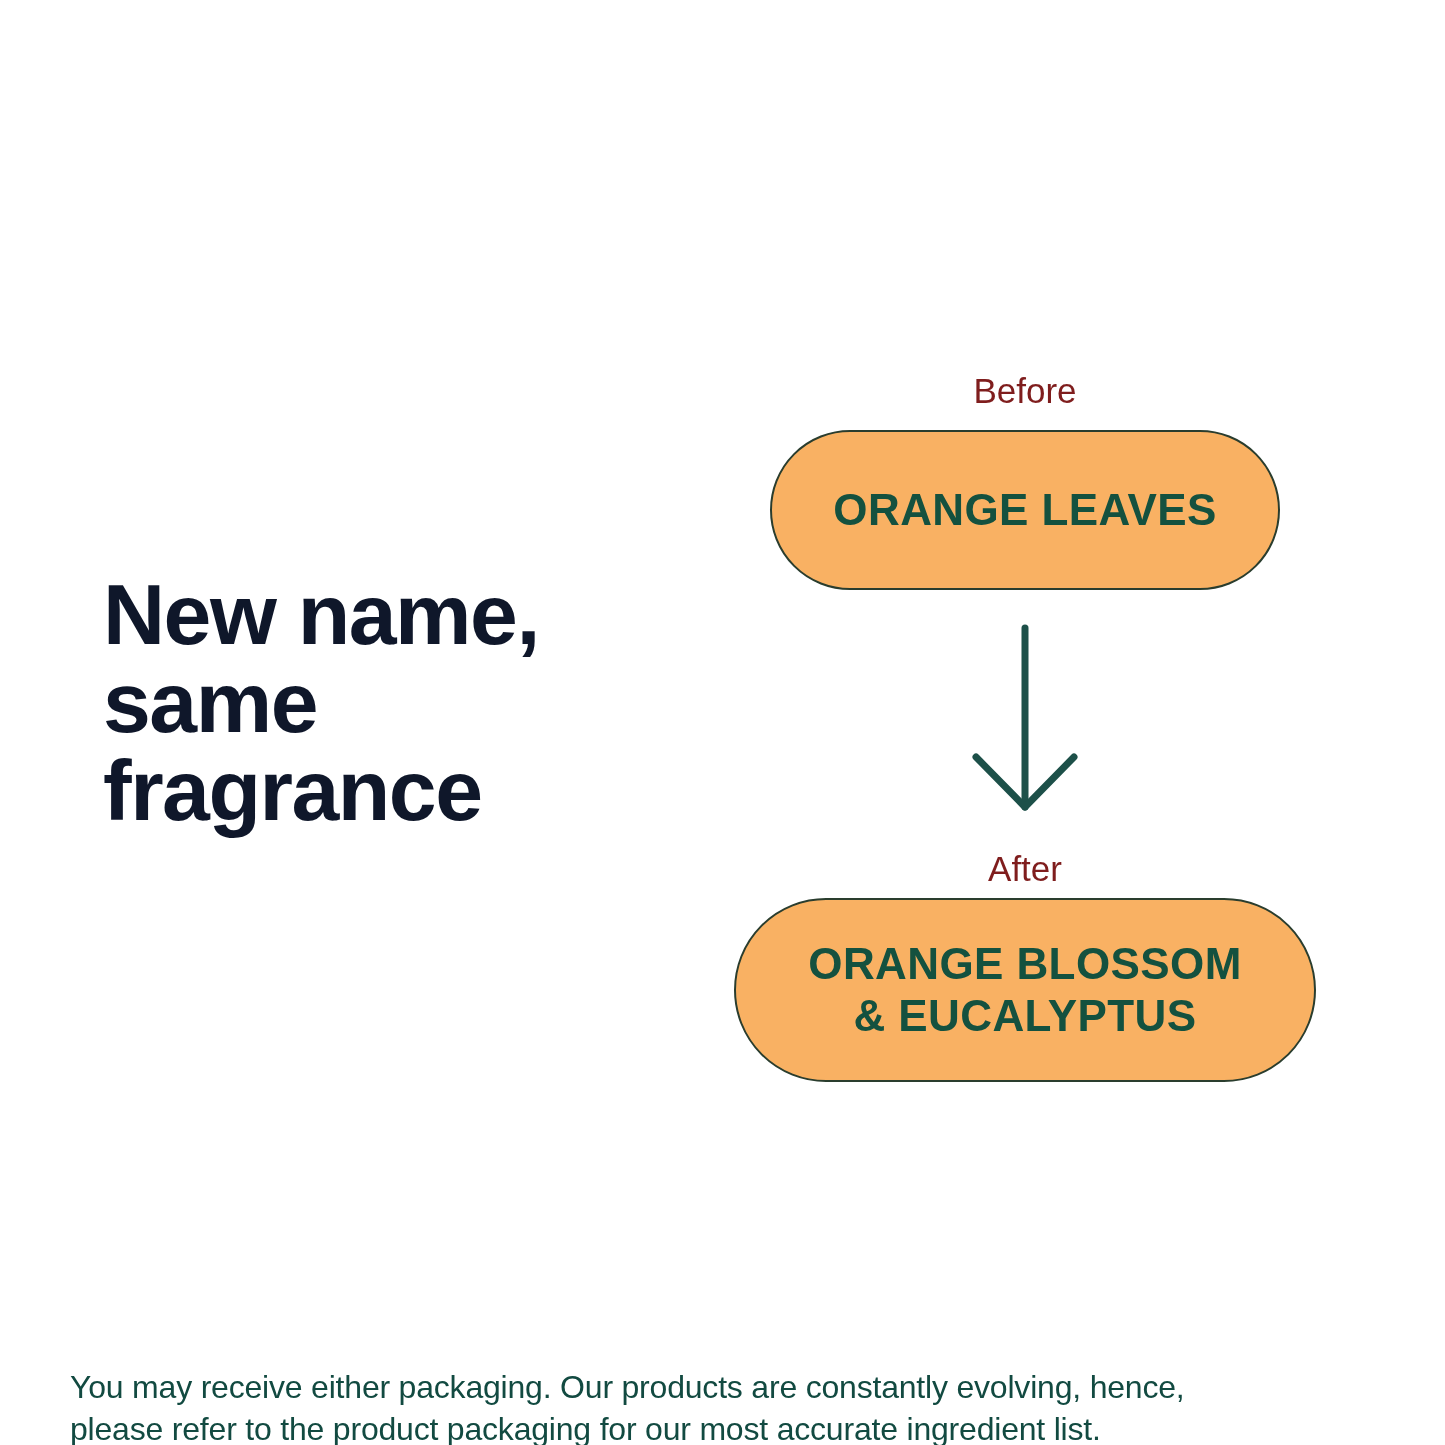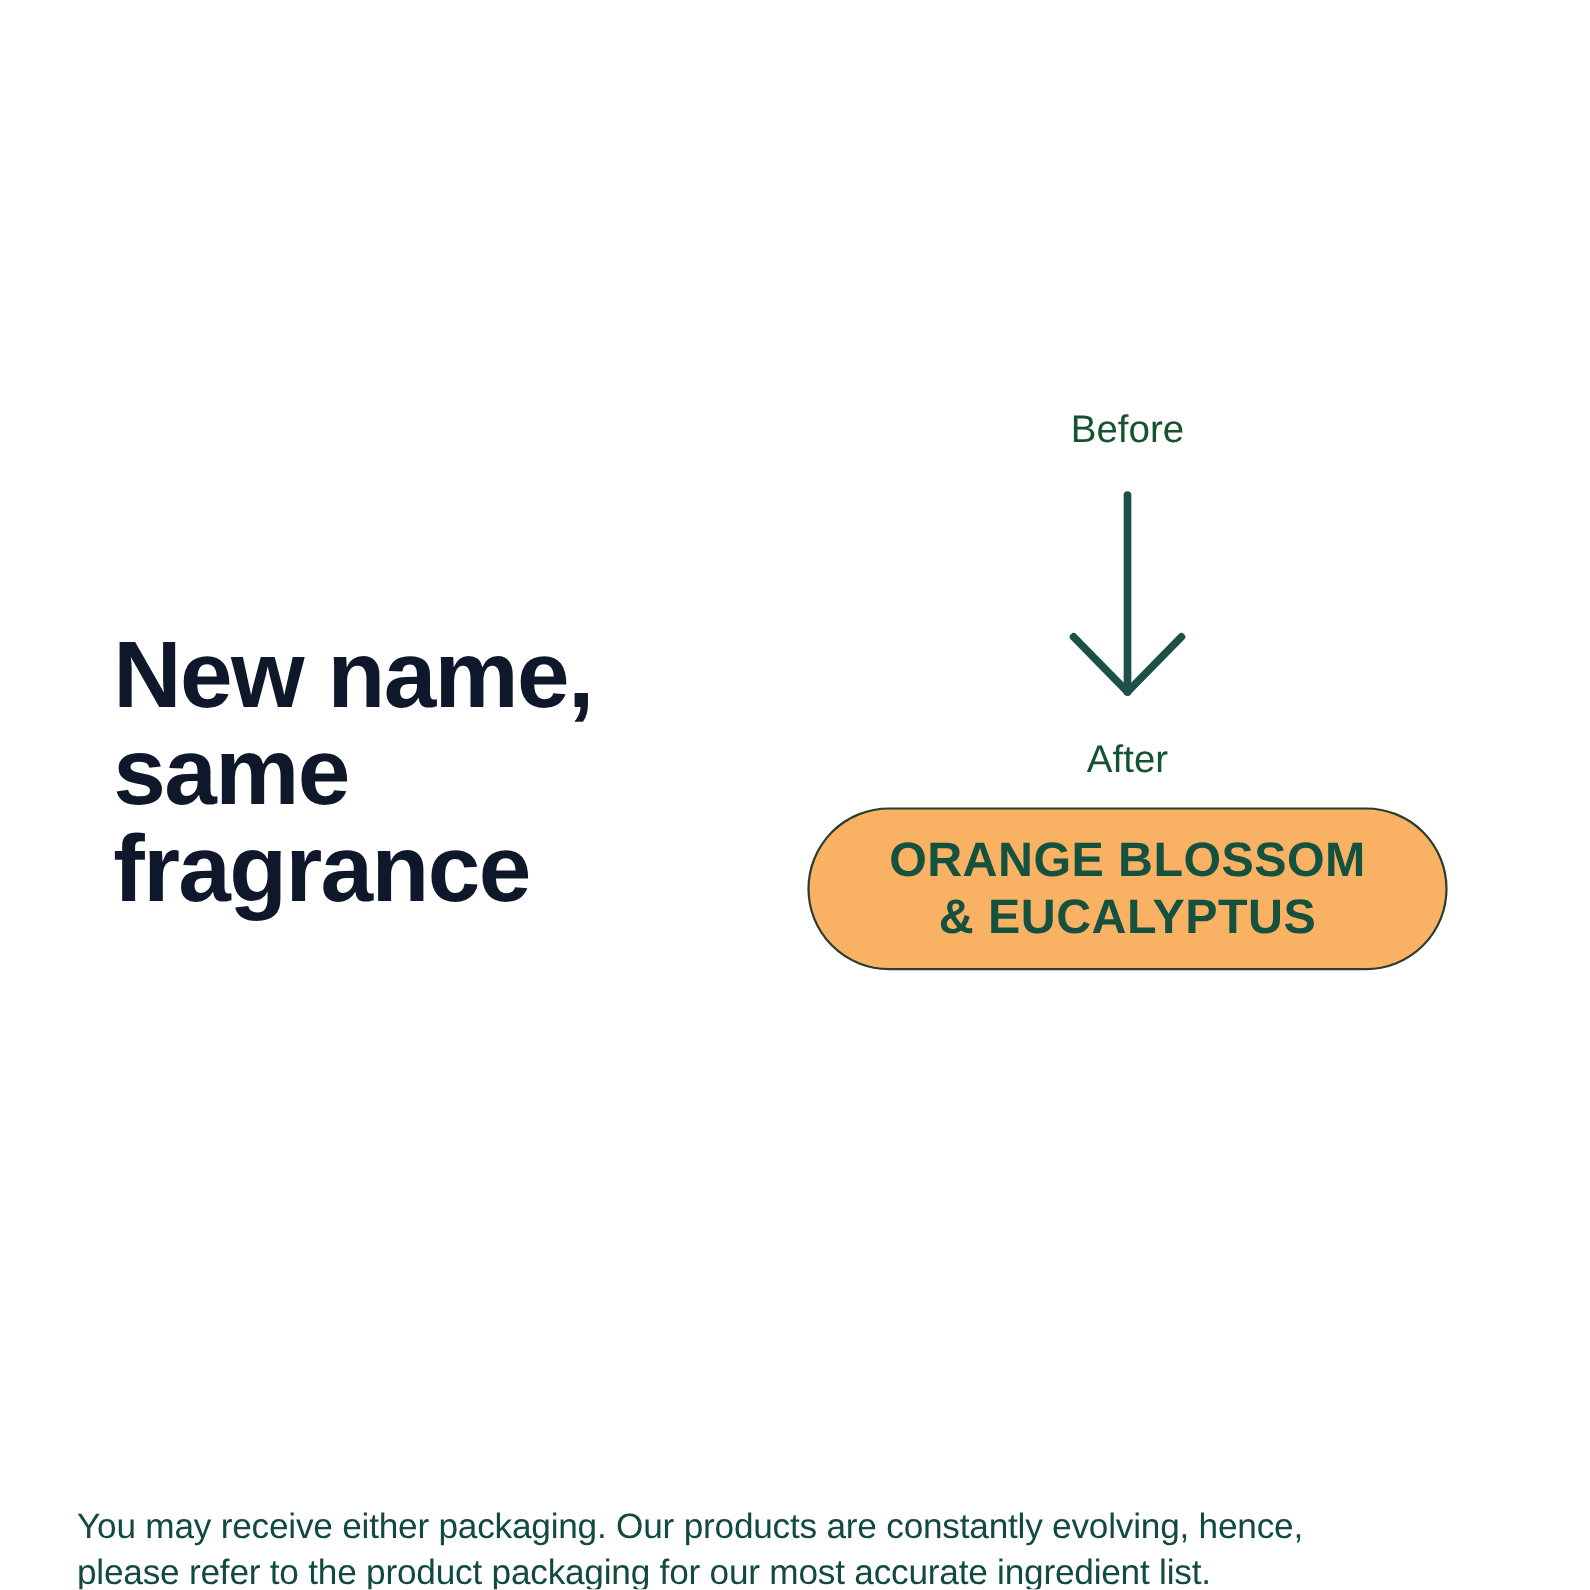--- a/index.html
+++ b/index.html
@@ -37,21 +37,21 @@
     position: absolute;
     left: 700px;
     top: 370px;
     width: 650px;
     display: flex;
     flex-direction: column;
     align-items: center;
   }
 
   .step-label {
-    color: #14532d;
+    color: #7f1d1d;
     font-family: "Liberation Sans", sans-serif;
     font-weight: 400;
     font-size: 35px;
     line-height: 42px;
     letter-spacing: 0px;
     text-align: right;
   }
 
   .pill {
     box-sizing: border-box;
@@ -72,22 +72,22 @@
   }
 
   .pill-before {
     width: 510px;
     height: 160px;
     margin-top: 18px;
   }
 
   .pill-after {
     width: 582px;
-    height: 148px;
-    margin-top: 22px;
+    height: 184px;
+    margin-top: 8px;
   }
 
   .arrow-wrap {
     width: 120px;
     height: 190px;
     margin-top: 34px;
     margin-bottom: 22px;
     display: block;
   }
 
@@ -117,20 +117,21 @@
 <div id="canvas">
 
   <div class="headline">New name,
 same
 fragrance</div>
 
   <div class="compare">
 
     <div class="step-label">Before</div>
 
+    <div class="pill pill-before">ORANGE LEAVES</div>
 
     <svg class="arrow-wrap" viewBox="0 0 120 190" aria-hidden="true">
       <line x1="60" y1="4" x2="60" y2="183" stroke="#1D5049" stroke-width="7" stroke-linecap="round"></line>
       <polyline points="11,133 60,183 109,133" fill="none" stroke="#1D5049" stroke-width="7" stroke-linecap="round" stroke-linejoin="round"></polyline>
     </svg>
 
     <div class="step-label label-after">After</div>
 
     <div class="pill pill-after">ORANGE BLOSSOM
 &amp; EUCALYPTUS</div>

